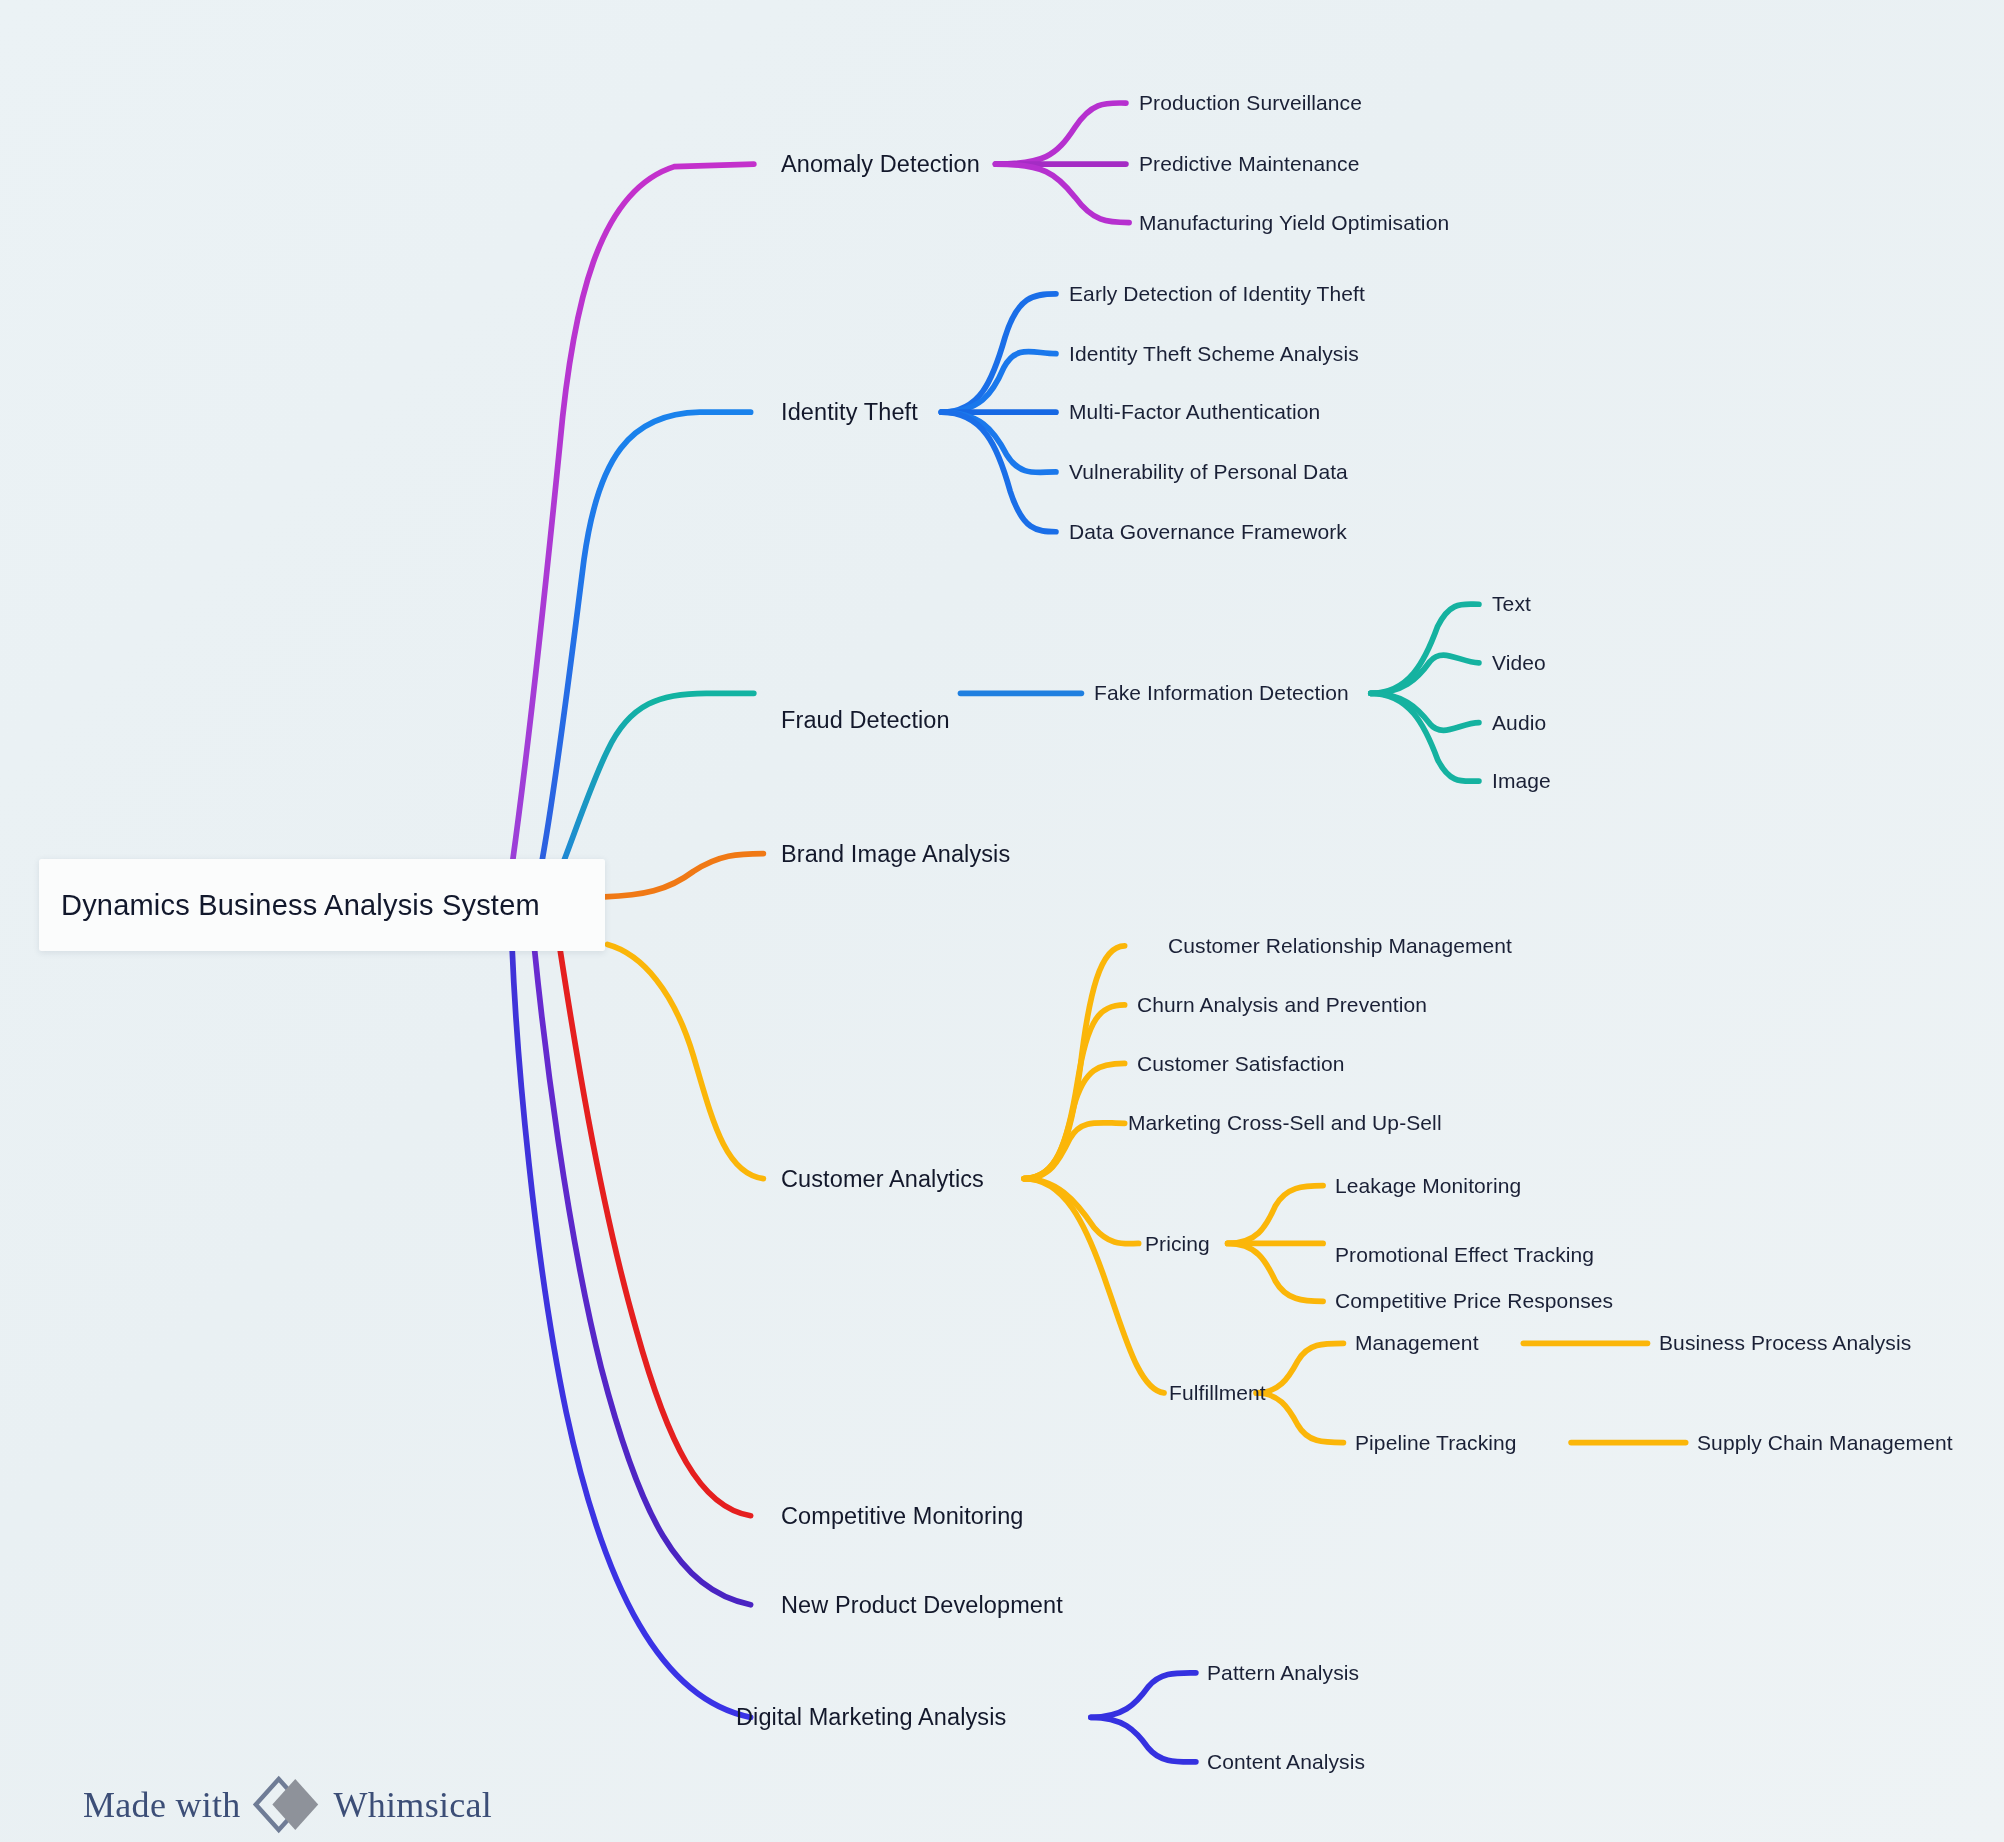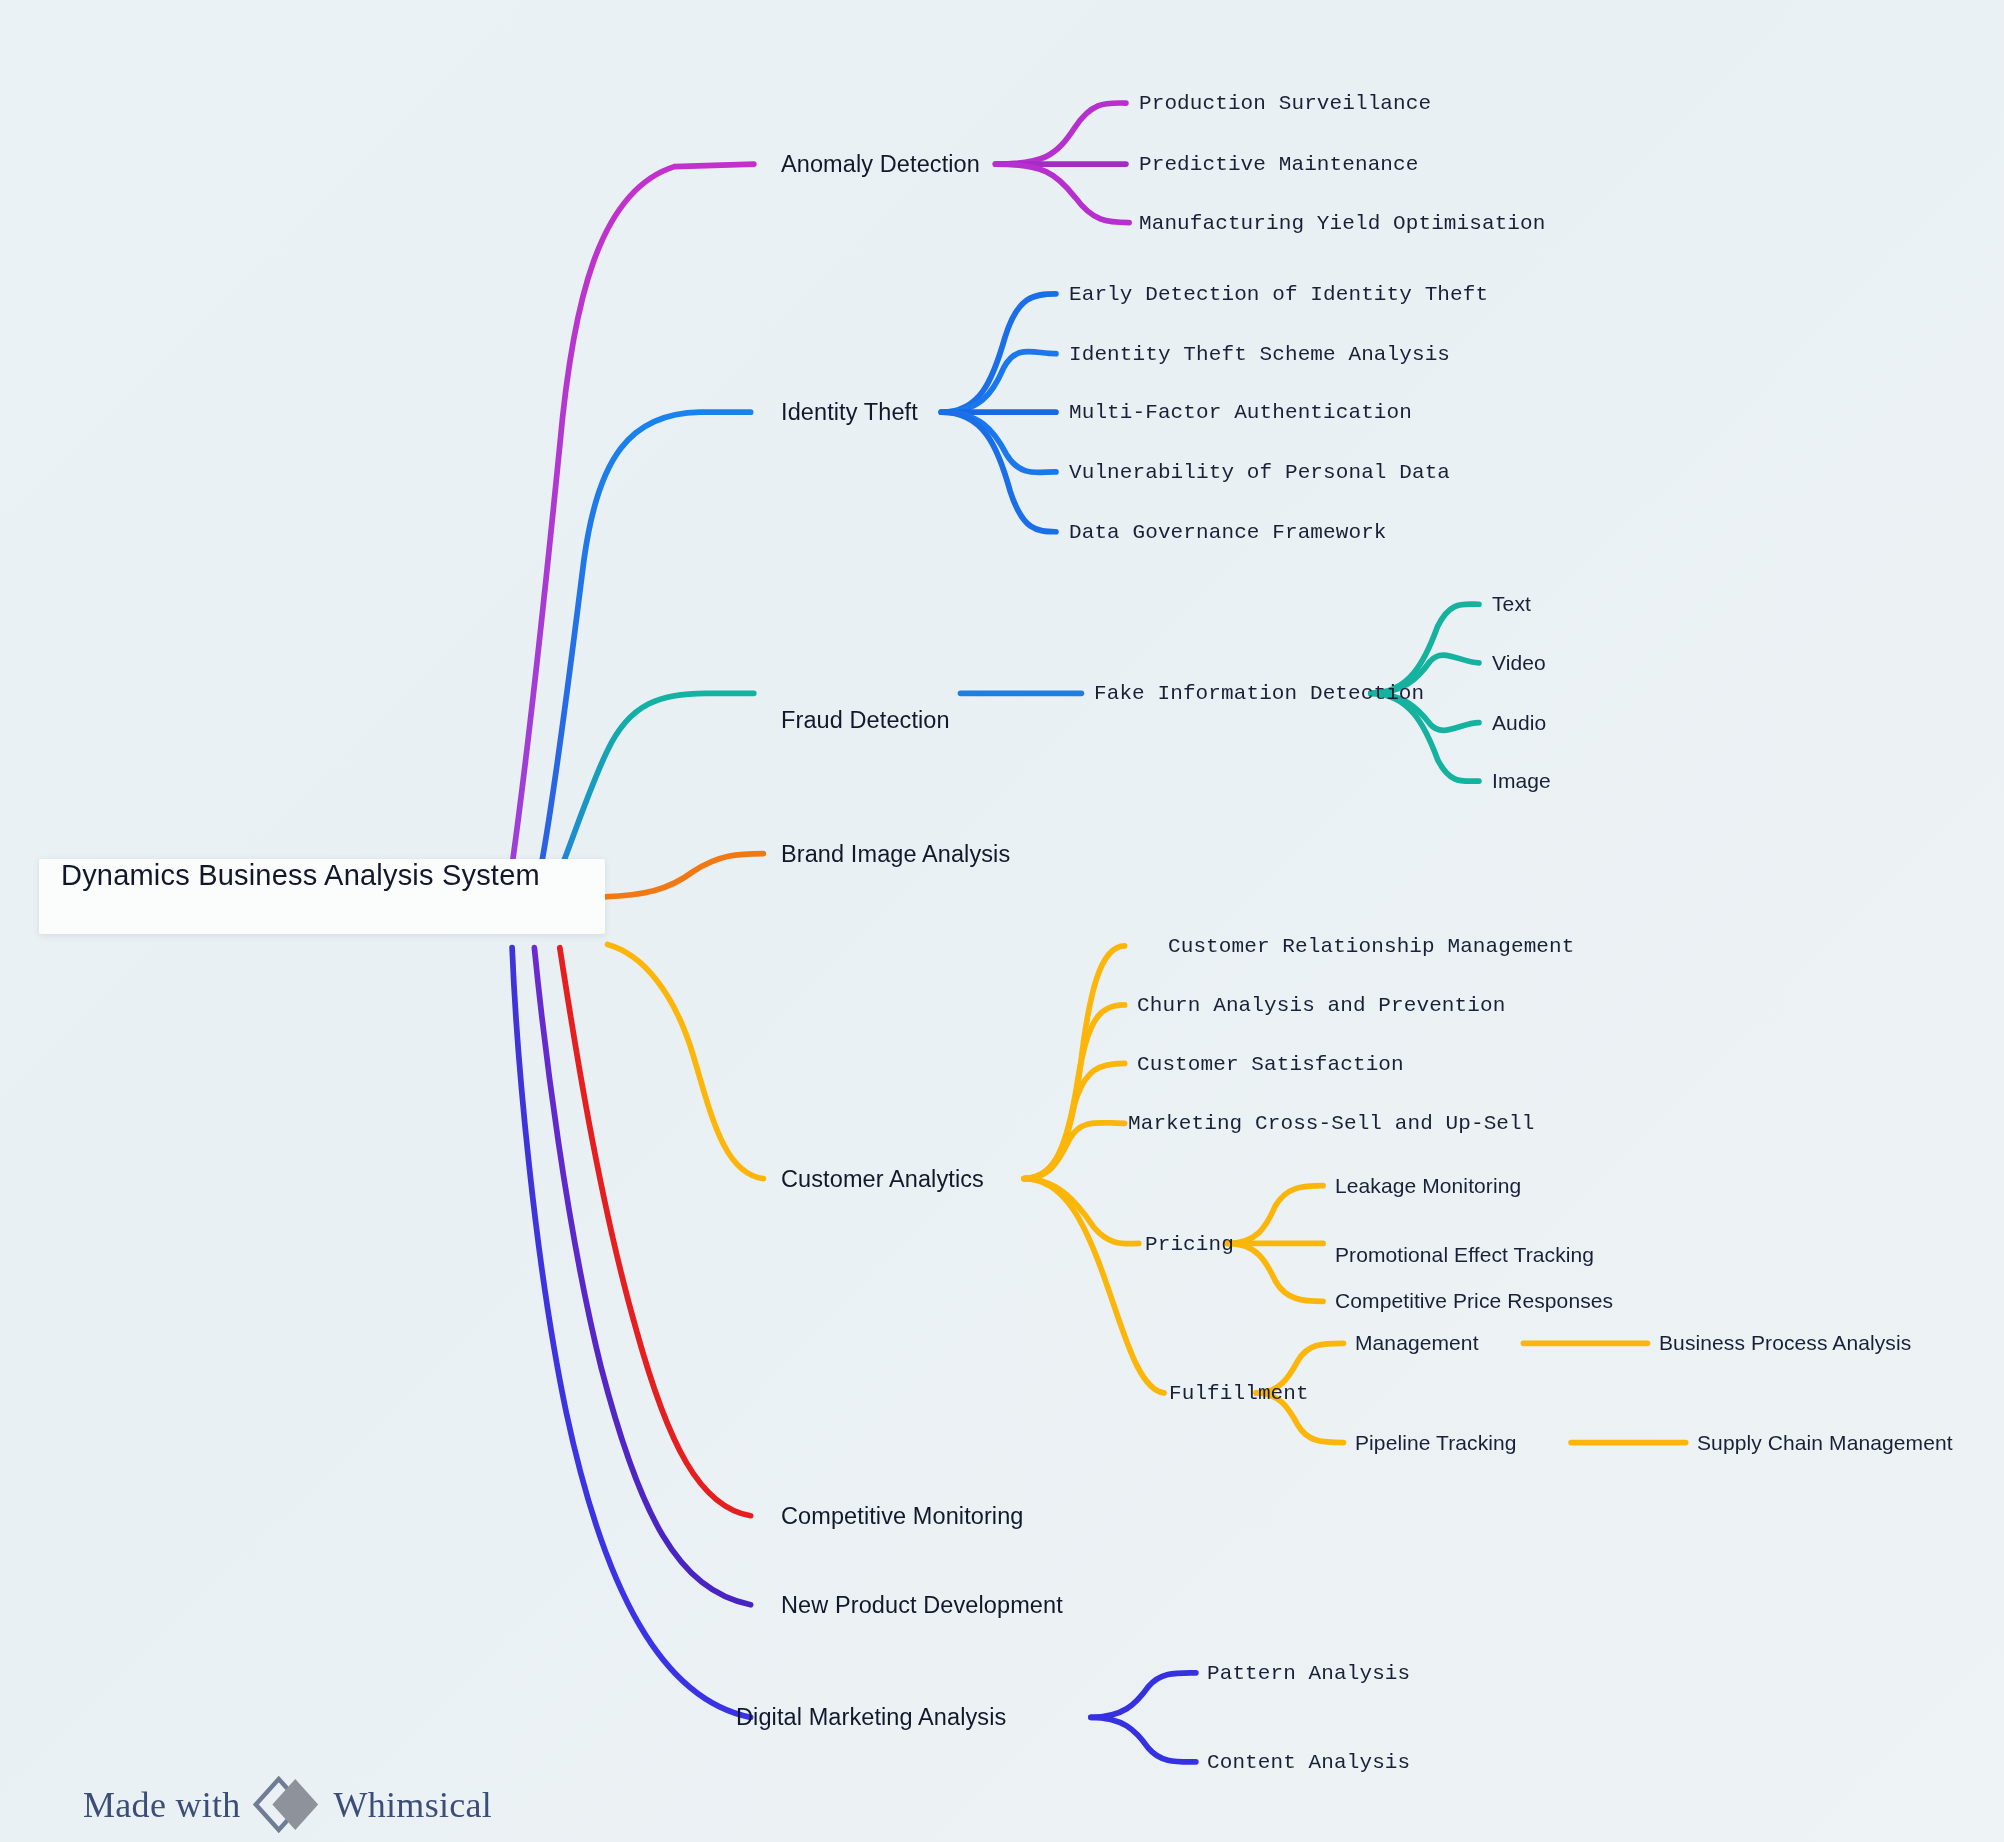--- a/index.html
+++ b/index.html
@@ -23,32 +23,33 @@
   }
   .node-label {
     position: absolute;
     color: #13182b;
     font-family: "Liberation Sans", sans-serif;
     white-space: nowrap;
     transform: translateY(-50%);
     letter-spacing: 0.1px;
   }
   .lvl1 { font-size: 23.5px; font-weight: 400; }
-  .lvl2 { font-size: 21px; font-weight: 400; color: #1a2036; font-family: Liberation Mono, monospace; }
+  .lvl2 { font-size: 21px; font-weight: 400; color: #1a2036; }
   .lvl3 { font-size: 21px; font-weight: 400; color: #1a2036; }
   #root-card {
     position: absolute;
     left: 39px;
     top: 859px;
     width: 566px;
-    height: 75px;
+    height: 92px;
     background: #fbfcfc;
     border-radius: 2.5px;
     box-shadow: 0 1.3px 6.4px rgba(40,60,90,0.10);
     display: flex;
+    align-items: center;
     z-index: 5;
   }
   #root-title {
     font-size: 29px;
     color: #12182c;
     padding-left: 22px;
     font-family: "Liberation Sans", sans-serif;
     letter-spacing: 0.2px;
     white-space: nowrap;
   }

